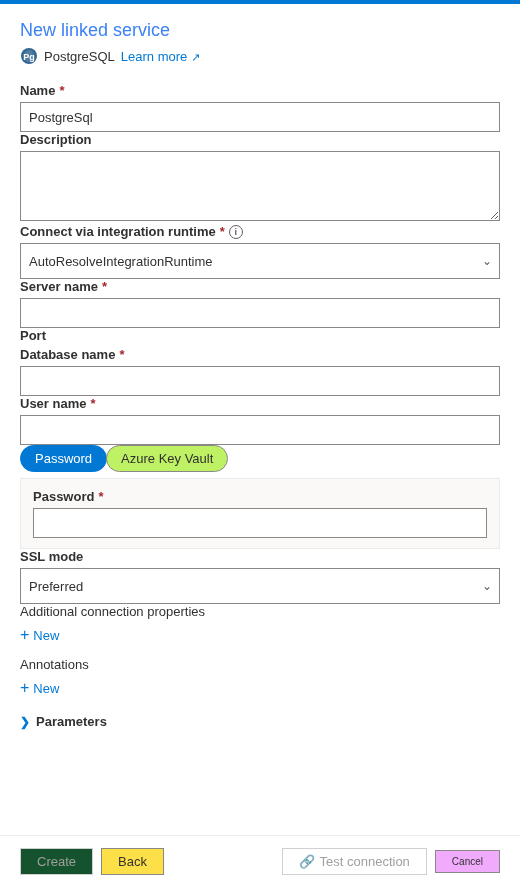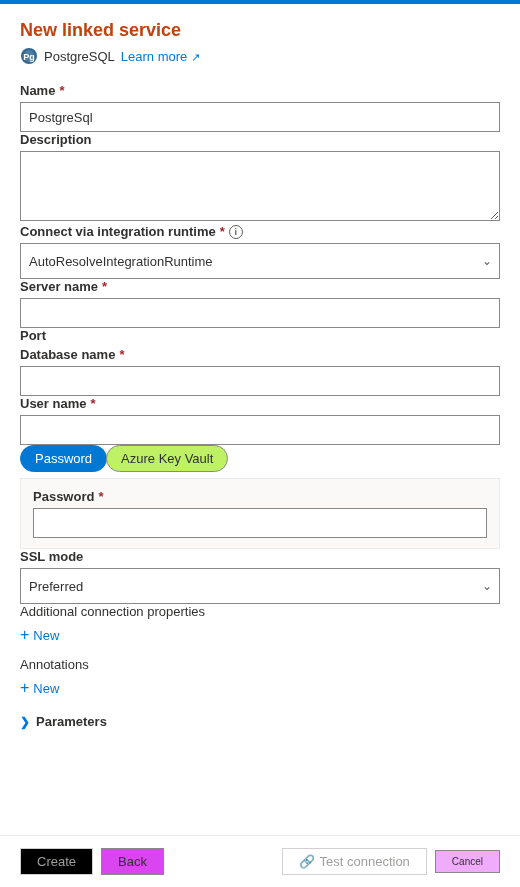--- a/index.html
+++ b/index.html
@@ -13,22 +13,22 @@
     }
     .top-bar {
       height: 4px;
       background: #0078d4;
     }
     .panel {
       padding: 16px 20px 0 20px;
     }
     .panel-title {
       font-size: 18px;
-      font-weight: 700;
-      color: #c2410c;
+      font-weight: 400;
+      color: #3b82f6;
       margin-bottom: 6px;
     }
     .service-header {
       display: flex;
       align-items: center;
       gap: 6px;
       margin-bottom: 18px;
     }
     .service-icon {
       width: 18px;
@@ -200,29 +200,29 @@
       background: #fff;
       border-top: 1px solid #edebe9;
       padding: 12px 20px;
       display: flex;
       align-items: center;
       gap: 8px;
     }
     .btn-create {
       padding: 5px 16px;
       font-size: 13px;
-      background: #000000;
+      background: #14532d;
       color: #a19f9d;
       border: 1px solid #d2d0ce;
       cursor: not-allowed;
     }
     .btn-back {
       padding: 5px 16px;
       font-size: 13px;
-      background: #d946ef;
+      background: #fde047;
       color: #323130;
       border: 1px solid #8a8886;
       cursor: pointer;
     }
     .btn-test {
       display: flex;
       align-items: center;
       gap: 4px;
       padding: 5px 16px;
       font-size: 13px;

